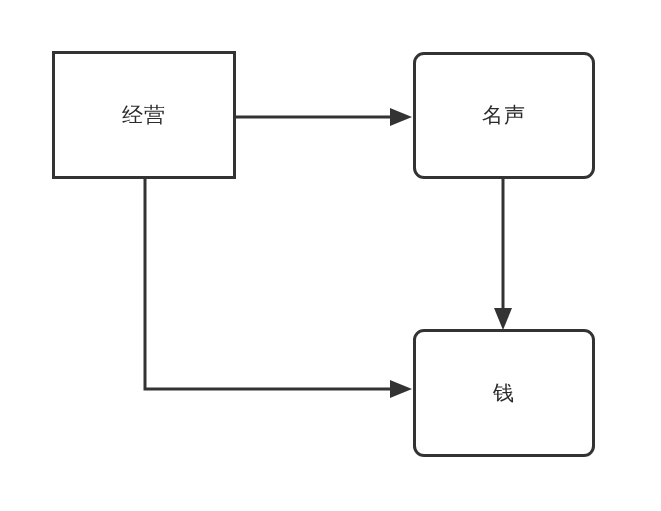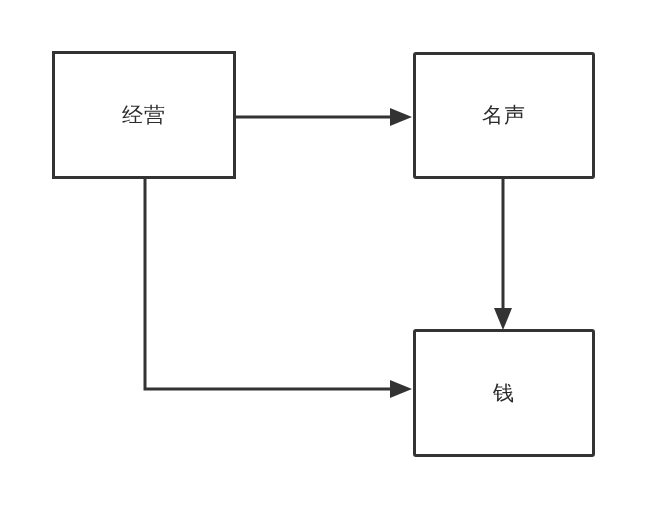--- a/index.html
+++ b/index.html
@@ -29,21 +29,21 @@
   .node {
     position: absolute;
     box-sizing: border-box;
     background: #ffffff;
     border: 3px solid #333333;
     display: flex;
     align-items: center;
     justify-content: center;
   }
   .node.square-corners { border-radius: 0; }
-  .node.rounded-corners { border-radius: 3px; }
+  .node.rounded-corners { border-radius: 11px; }
   .node-label {
     font-size: 21px;
     line-height: 1;
     color: #2b2b2b;
     letter-spacing: 1px;
     white-space: nowrap;
     user-select: none;
   }
   
   #node-operations { left: 52px;  top: 51px;  width: 184px; height: 128px; }

